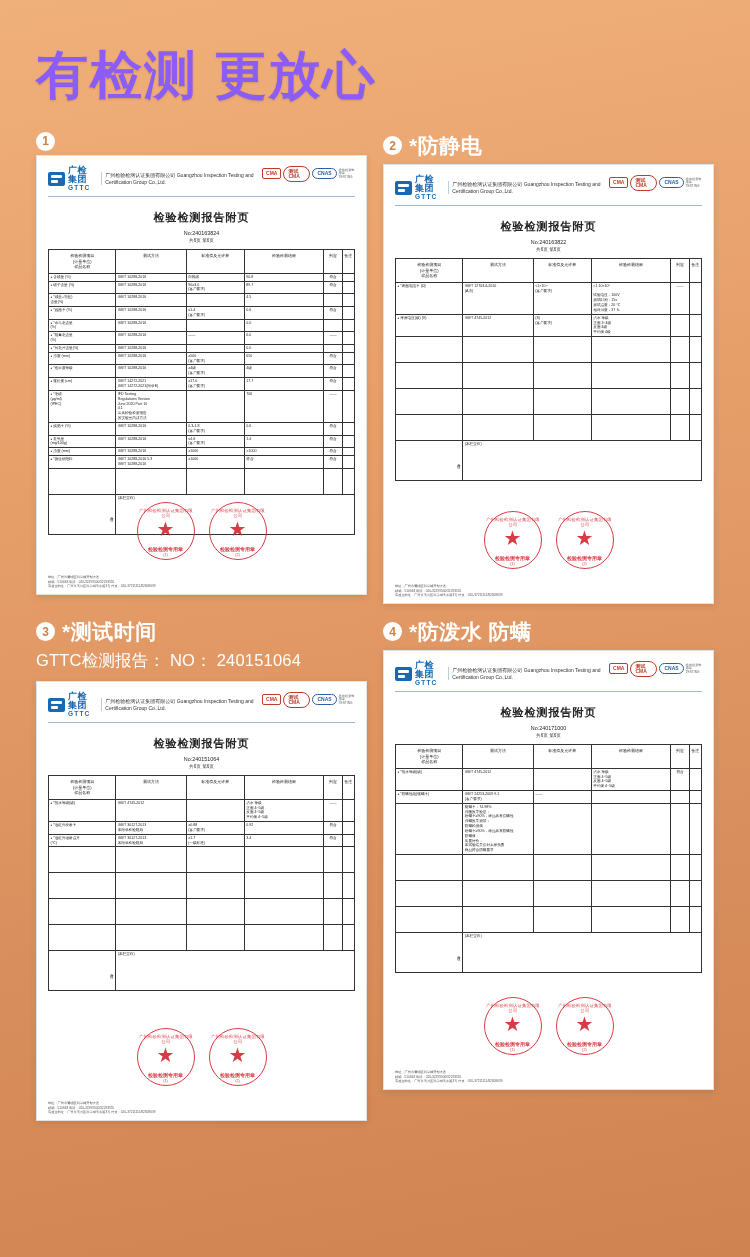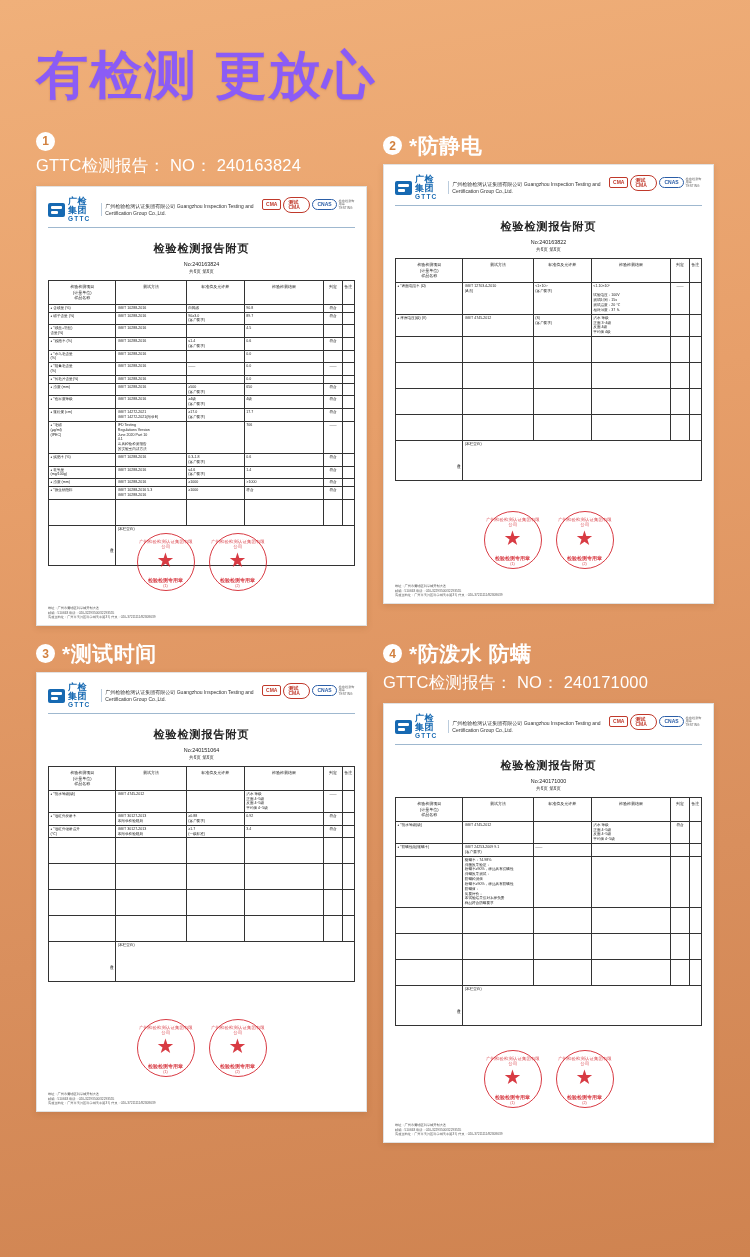--- a/index.html
+++ b/index.html
@@ -226,21 +226,20 @@
 
 <div class="page">
 
   <h1 class="title-main">有检测 更放心</h1>
 
   <div class="reports" id="report-grid">
       <div class="report-block">
         <div class="rpt-head">
           <span class="num-badge">1</span>
         </div>
-        <div class="rpt-no">GTTC检测报告： NO： 240163824</div>
         <div class="doc">
           <div class="doc-topbar">
             <div class="logo-wrap">
               <span class="logo-mark"></span>
               <span class="logo-text"><span class="logo-cn">广检集团</span><br><span class="logo-en">GTTC</span></span>
               <span class="logo-org">广州检验检测认证集团有限公司
 Guangzhou Inspection Testing and Certification Group Co.,Ltd.</span>
             </div>
             <div class="cert-marks">
               <span class="cert-badge">CMA</span>
@@ -584,20 +583,21 @@
             <div class="line2">邮编：510663 电话：020-32293500/32293555</div>
             <div class="line2">实验室地址：广州市天河区科学城天丰路3号  传真：020-37211111/82308639</div>
           </div>
         </div>
       </div>
       <div class="report-block">
         <div class="rpt-head">
           <span class="num-badge">3</span>
           <span class="rpt-title">*测试时间</span>
         </div>
+        <div class="rpt-no">GTTC检测报告： NO： 240151064</div>
         <div class="doc">
           <div class="doc-topbar">
             <div class="logo-wrap">
               <span class="logo-mark"></span>
               <span class="logo-text"><span class="logo-cn">广检集团</span><br><span class="logo-en">GTTC</span></span>
               <span class="logo-org">广州检验检测认证集团有限公司
 Guangzhou Inspection Testing and Certification Group Co.,Ltd.</span>
             </div>
             <div class="cert-marks">
               <span class="cert-badge">CMA</span>
@@ -723,21 +723,20 @@
             <div class="line2">邮编：510663 电话：020-32293500/32293555</div>
             <div class="line2">实验室地址：广州市天河区科学城天丰路3号  传真：020-37211111/82308639</div>
           </div>
         </div>
       </div>
       <div class="report-block">
         <div class="rpt-head">
           <span class="num-badge">4</span>
           <span class="rpt-title">*防泼水 防螨</span>
         </div>
-        <div class="rpt-no">GTTC检测报告： NO： 240171000</div>
         <div class="doc">
           <div class="doc-topbar">
             <div class="logo-wrap">
               <span class="logo-mark"></span>
               <span class="logo-text"><span class="logo-cn">广检集团</span><br><span class="logo-en">GTTC</span></span>
               <span class="logo-org">广州检验检测认证集团有限公司
 Guangzhou Inspection Testing and Certification Group Co.,Ltd.</span>
             </div>
             <div class="cert-marks">
               <span class="cert-badge">CMA</span>

